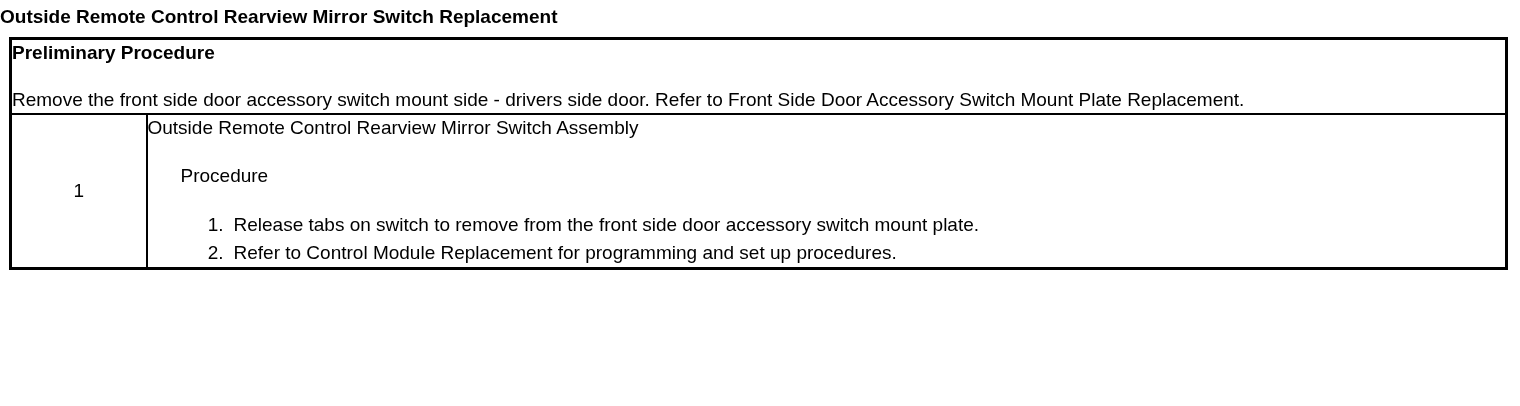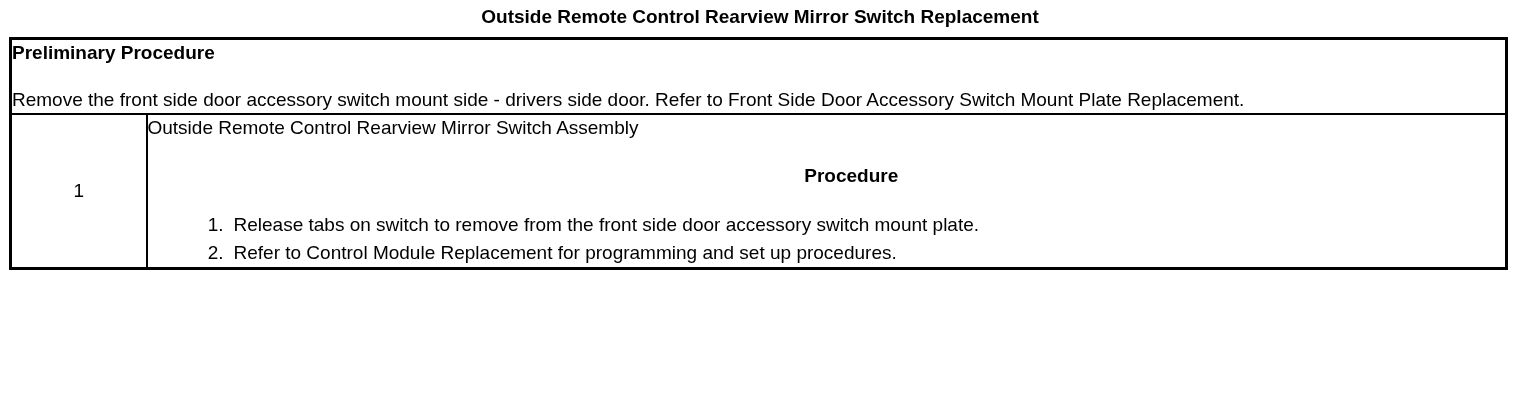--- a/index.html
+++ b/index.html
@@ -16,21 +16,20 @@
   }
 
   .page {
     position: relative;
     width: 1520px;
     height: 406px;
     box-sizing: border-box;
   }
 
   .doc-title {
-    text-align: center;
     font-size: 19px;
     font-weight: bold;
     line-height: 22px;
     padding-top: 6px;
     padding-bottom: 9px;
     letter-spacing: 0px;
   }
 
   .table-wrap {
     margin: 0 8px 0 9px;
@@ -97,26 +96,25 @@
     font-size: 19px;
     line-height: 26px;
     margin-left: 12px;
   }
   .comp-title {
     margin: 0 0 22px 0;
     font-size: 19px;
     line-height: 26px;
   }
   .proc-heading {
-    font-weight: bold;
+    font-weight: normal;
     font-size: 19px;
     line-height: 26px;
     margin: 0 0 22px 0;
-    padding-left: 50px;
-    text-align: center;
+    padding-left: 33px;
   }
   ol.proc-list {
     margin: 0;
     padding: 0 0 0 50px;
     list-style: none;
   }
   ol.proc-list li {
     font-size: 19px;
     line-height: 28px;
     position: relative;

